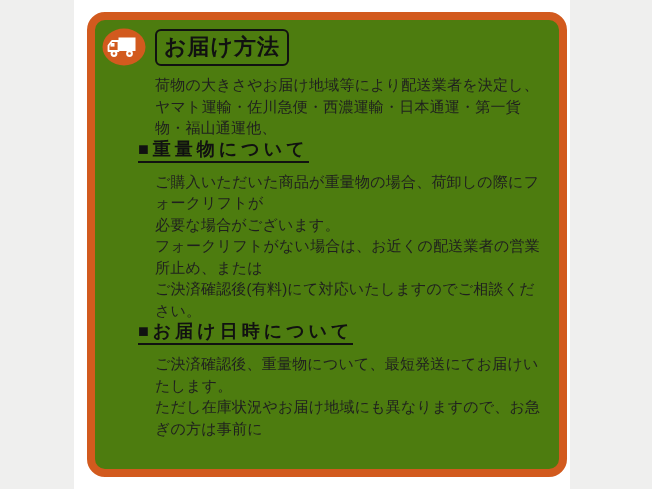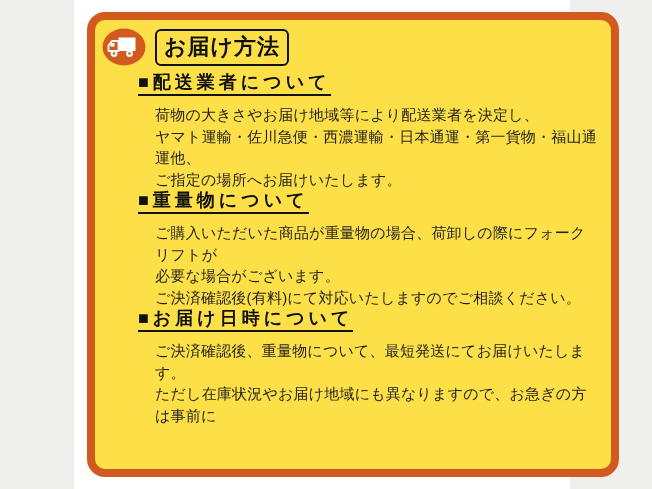--- a/index.html
+++ b/index.html
@@ -12,22 +12,22 @@
   }
   .white-card {
     position: absolute;
     left: 74px; top: 0;
     width: 496px; height: 489px;
     background: #ffffff;
   }
   .panel {
     position: absolute;
     left: 87px; top: 12px;
-    width: 532px; height: 465px;
-    background: #fde047;
+    width: 480px; height: 465px;
+    background: #4d7c0f;
     border: 8px solid #d25a1e;
     border-radius: 18px;
   }
   .header-row {
     display: flex;
     align-items: center;
     margin: 8px 0 0 7px;
     gap: 9px;
   }
   .truck-badge { width: 44px; height: 38px; flex: 0 0 auto; }
@@ -78,33 +78,32 @@
       <rect x="8.5" y="15" width="4" height="3.6" fill="#ffffff"></rect>
       <circle cx="12" cy="25.5" r="3.4" fill="#ffffff"></circle>
       <circle cx="12" cy="25.5" r="1.3" fill="#d25a1e"></circle>
       <circle cx="27.5" cy="25.5" r="3.4" fill="#ffffff"></circle>
       <circle cx="27.5" cy="25.5" r="1.3" fill="#d25a1e"></circle>
     </svg>
     <div class="title-box">お届け方法</div>
   </div>
 
   <div>
-    <div class="sec-heading first">■配送業者について</div>
     <div class="sec-body">
       <div>荷物の大きさやお届け地域等により配送業者を決定し、</div>
       <div>ヤマト運輸・佐川急便・西濃運輸・日本通運・第一貨物・福山通運他、</div>
-      <div>ご指定の場所へお届けいたします。</div>
     </div>
   </div>
 
   <div>
     <div class="sec-heading second">■重量物について</div>
     <div class="sec-body">
       <div>ご購入いただいた商品が重量物の場合、荷卸しの際にフォークリフトが</div>
       <div>必要な場合がございます。</div>
+      <div>フォークリフトがない場合は、お近くの配送業者の営業所止め、または</div>
       <div>ご決済確認後(有料)にて対応いたしますのでご相談ください。</div>
     </div>
   </div>
 
   <div>
     <div class="sec-heading third">■お届け日時について</div>
     <div class="sec-body">
       <div>ご決済確認後、重量物について、最短発送にてお届けいたします。</div>
       <div>ただし在庫状況やお届け地域にも異なりますので、お急ぎの方は事前に</div>
 

